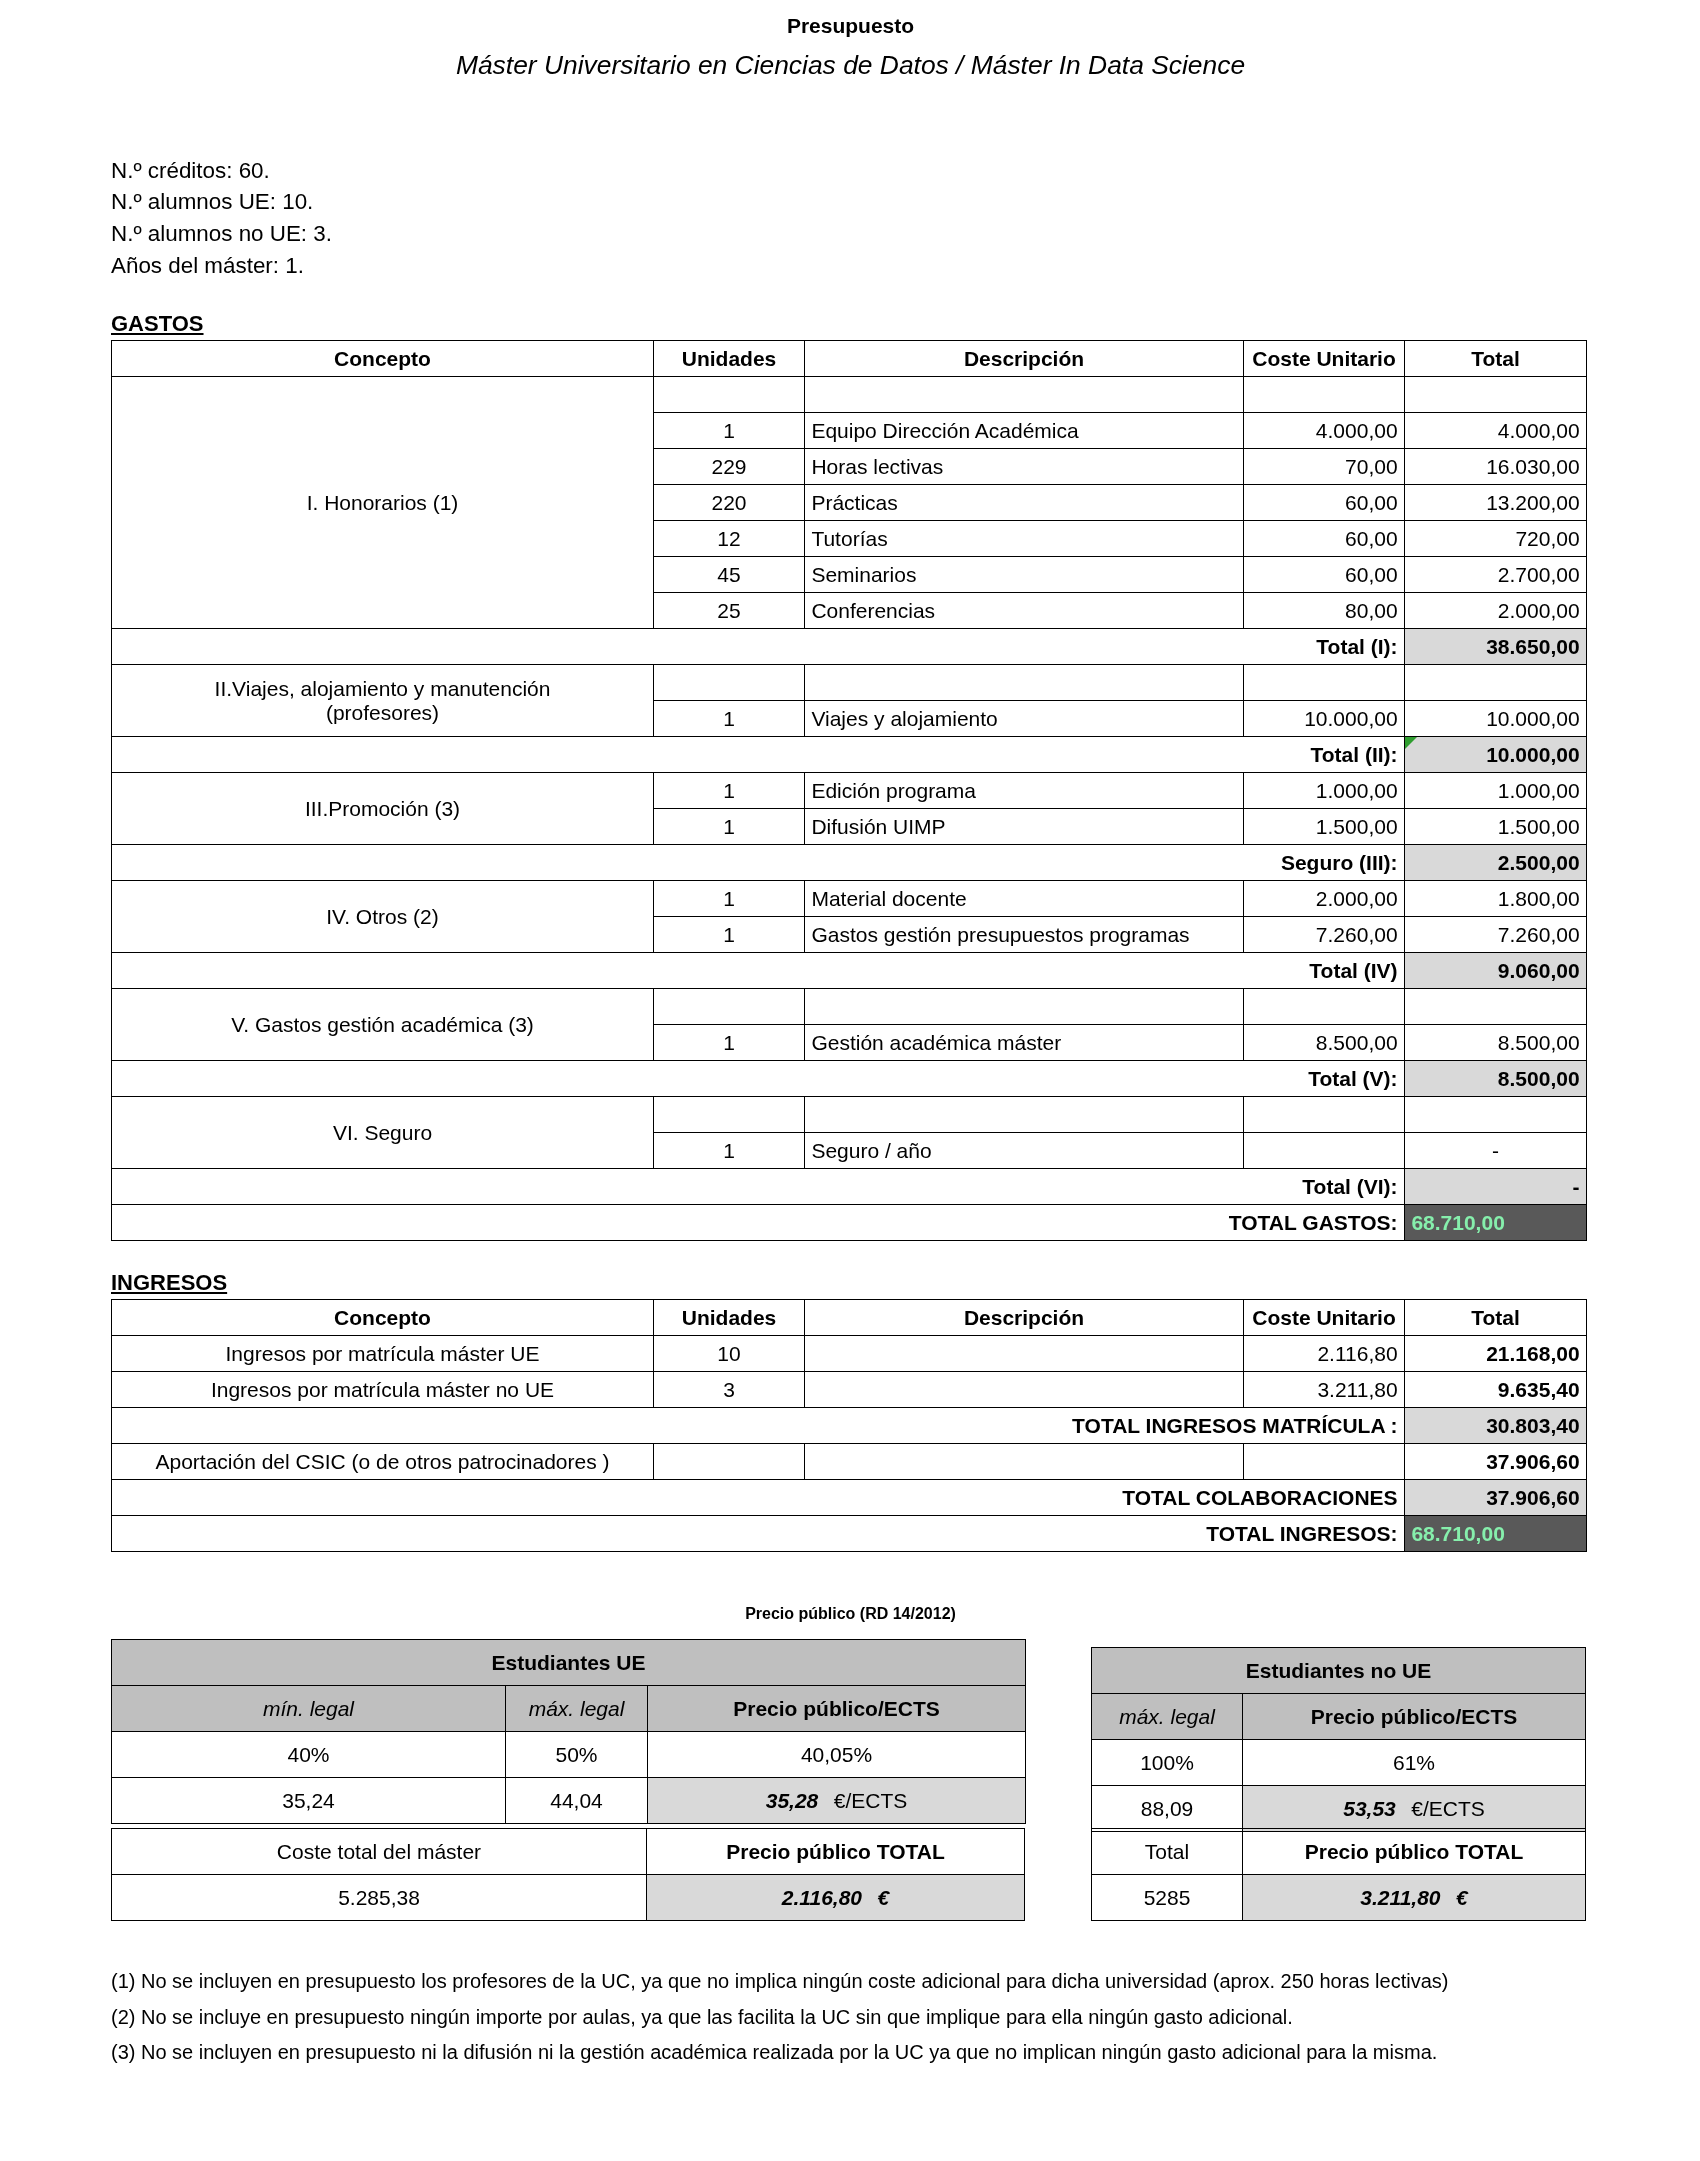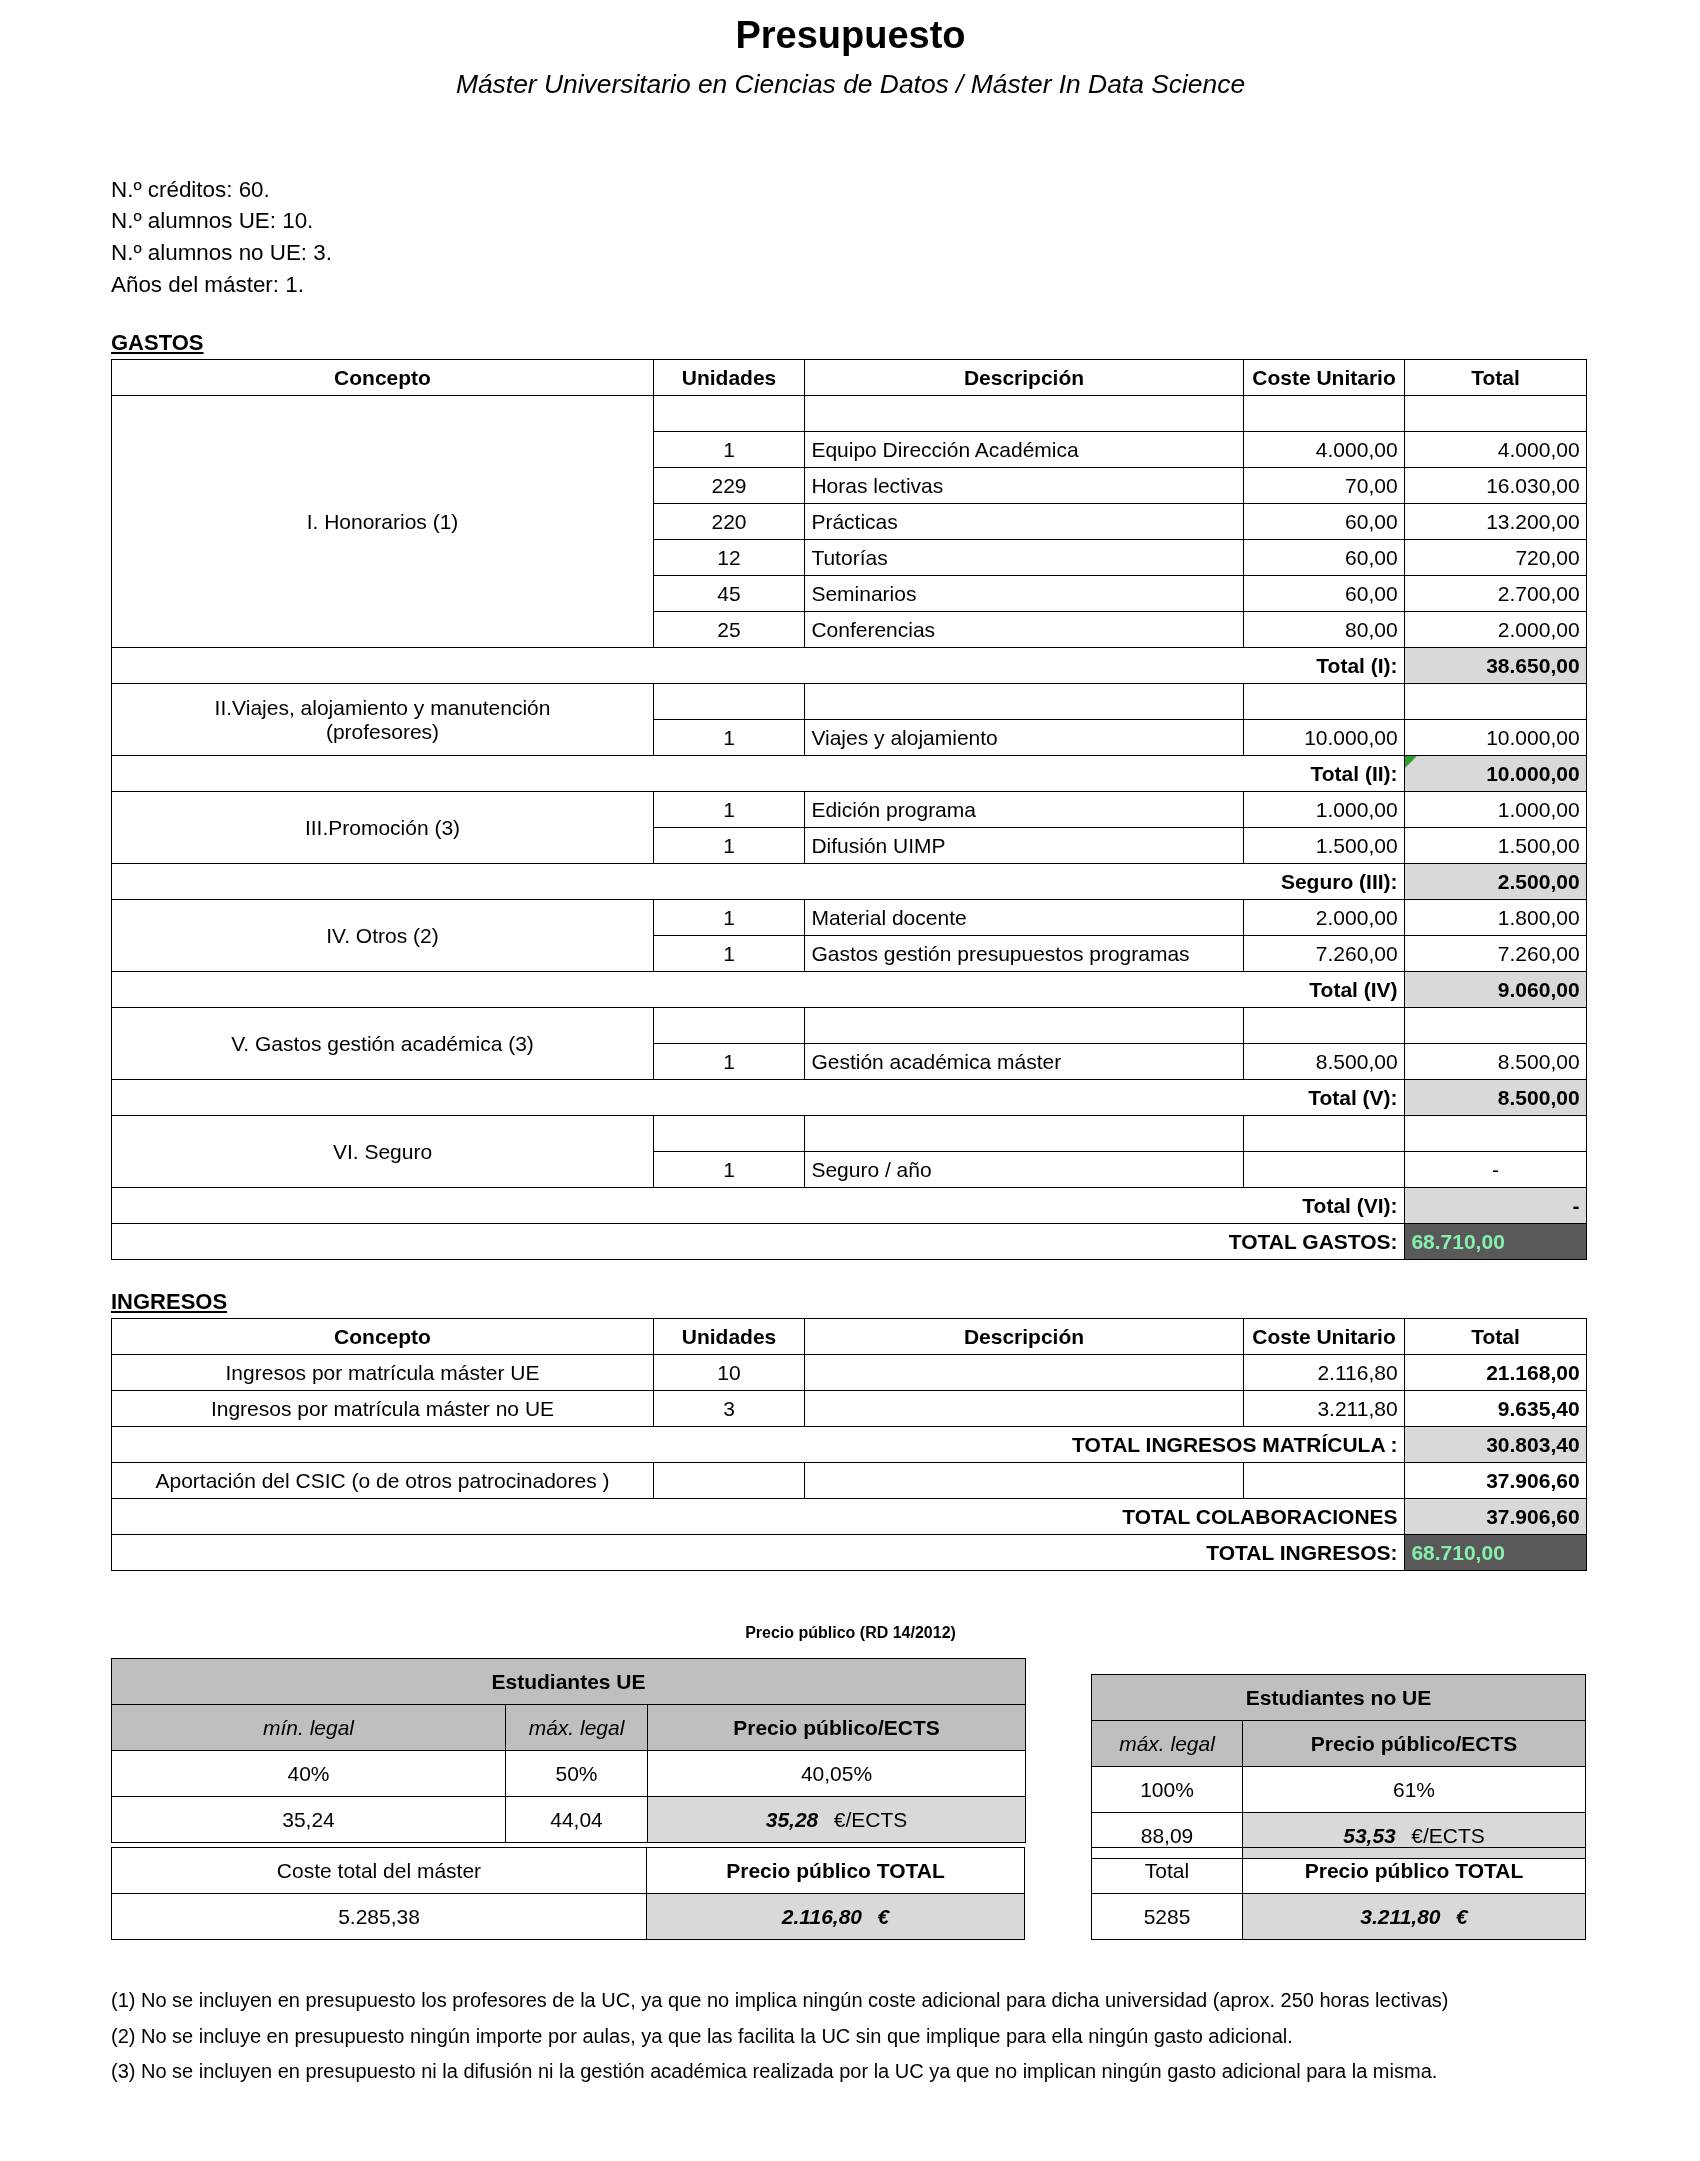--- a/index.html
+++ b/index.html
@@ -2,21 +2,21 @@
 <html style="font-size:12.8px"><head>
 <meta charset="utf-8">
 <style>
   html,body{margin:0;padding:0;}
   body{
     width:1701px;height:2161px;background:#ffffff;color:#000;
     font-family:"Liberation Sans", sans-serif;overflow:hidden;
   }
   .doc{position:relative;width:1701px;height:2161px;}
 
-  .title{padding-top:14.4px;text-align:center;font-size:38px;font-weight:bold;}
+  .title{padding-top:14.4px;text-align:center;font-size:21px;font-weight:bold;}
   .subtitle{margin-top:11.2px;text-align:center;font-size:26.4px;font-style:italic;}
 
   .info{margin:74px 0 0 111px;font-size:22.4px;line-height:1.42;}
 
   .sec-label{margin:29px 0 3.2px 111px;font-size:22px;font-weight:bold;text-decoration:underline;}
 
   table.budget{border-collapse:collapse;table-layout:fixed;margin-left:111px;width:1476px;}
   table.budget th, table.budget td{
     border:1.6px solid #000;font-size:21px;height:36px;box-sizing:border-box;
     padding:1.6px 6.4px;white-space:nowrap;overflow:hidden;vertical-align:middle;
@@ -43,21 +43,21 @@
     text-align:center;padding:0.8px 4.8px;white-space:nowrap;overflow:hidden;vertical-align:middle;
   }
   .pp .hdr{background:#bfbfbf;font-weight:bold;}
   .pp .sub{background:#bfbfbf;}
   .pp .it{font-style:italic;font-weight:normal;}
   .pp .b{font-weight:bold;}
   .pp .vshade{background:#d9d9d9;}
   .bi{font-weight:bold;font-style:italic;}
   .unit-gap{margin-left:9.6px;}
   #pp-ue{left:111px;top:0;width:913px;}
-  #pp-noue{left:1091px;top:16px;width:494px;border-radius:23px;}
+  #pp-noue{left:1091px;top:8px;width:494px;border-radius:23px;}
   #pp-ue-total{left:111px;top:189px;width:913px;}
   #pp-noue-total{left:1091px;top:189px;width:494px;}
 
   .footnotes{margin:61px 0 0 111px;font-size:20px;line-height:1.78;}
 </style>
 </head>
 <body>
 
 <div class="doc">
 

